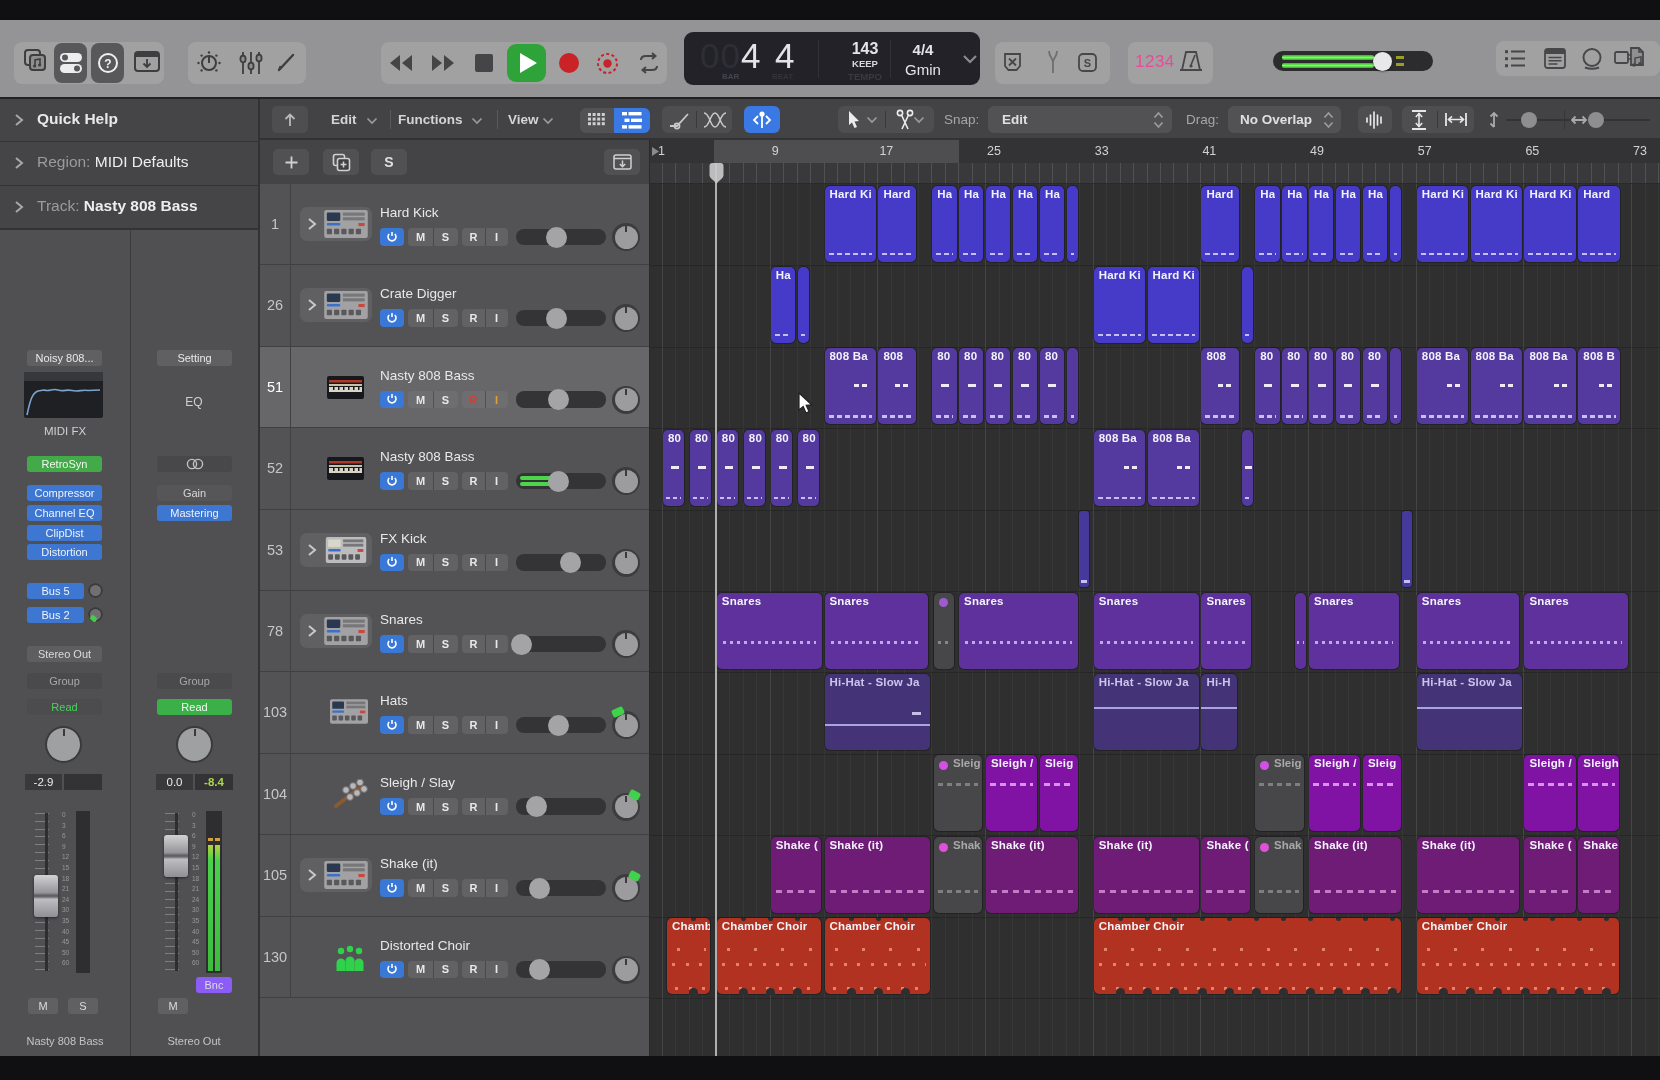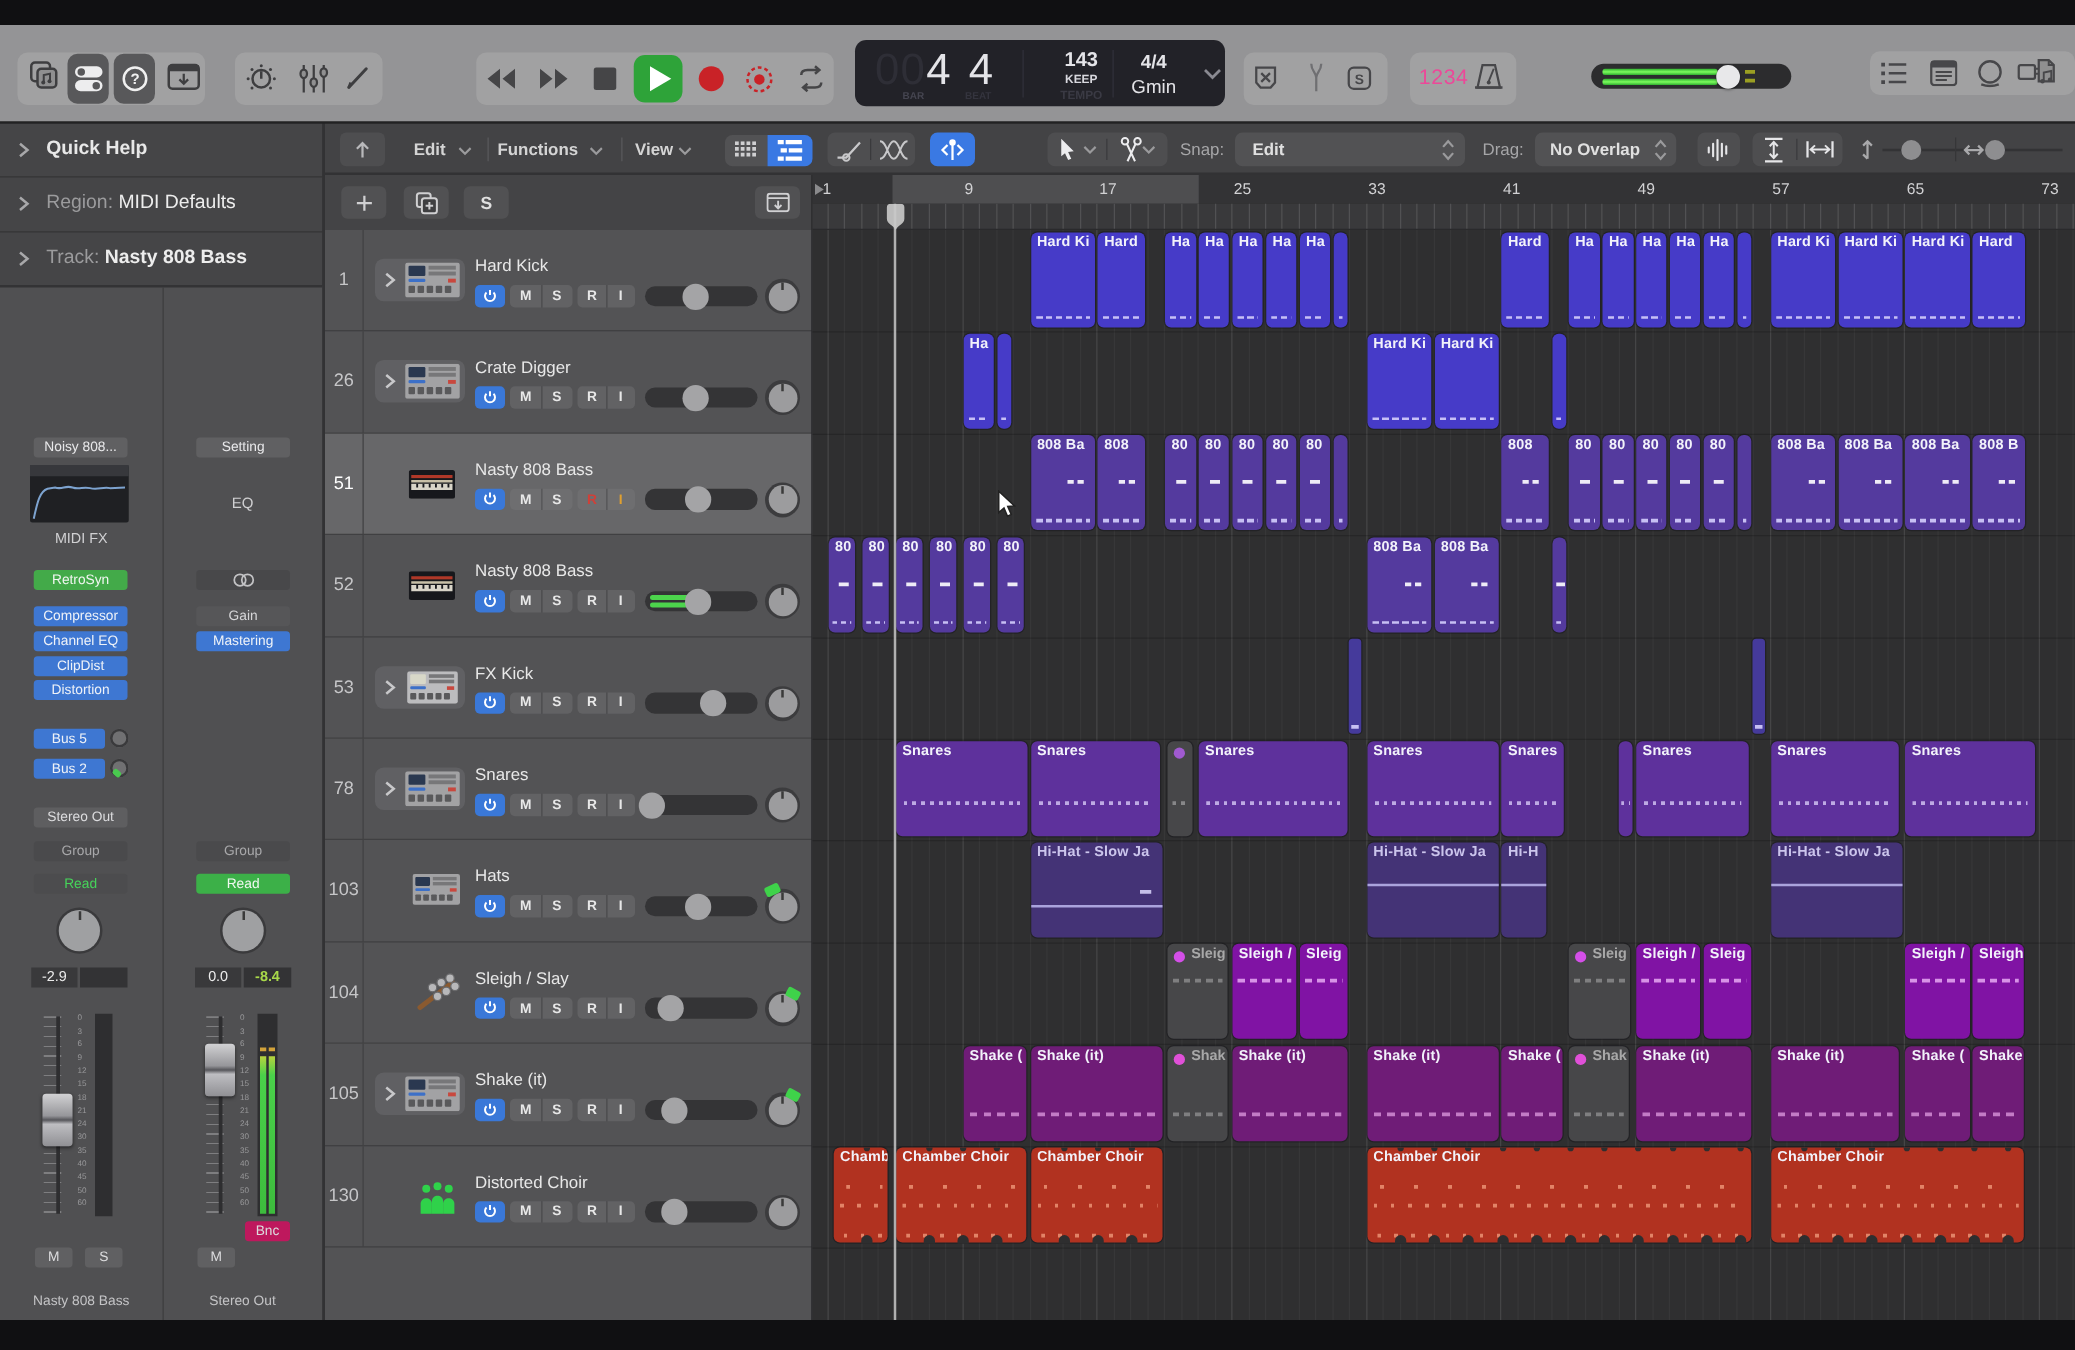--- a/index.html
+++ b/index.html
@@ -380,21 +380,21 @@
 <div class="abs" style="left:192px;top:917px;font-size:6.5px;color:#98989a">35</div>
 <div class="abs" style="left:192px;top:928px;font-size:6.5px;color:#98989a">40</div>
 <div class="abs" style="left:192px;top:938px;font-size:6.5px;color:#98989a">45</div>
 <div class="abs" style="left:192px;top:949px;font-size:6.5px;color:#98989a">50</div>
 <div class="abs" style="left:192px;top:959px;font-size:6.5px;color:#98989a">60</div>
 <div class="abs" style="left:206px;top:811px;width:16px;height:162px;background:#2e2e30"></div>
 <div class="abs" style="left:207.5px;top:845px;width:5px;height:126px;background:linear-gradient(180deg,#b8d23e,#4ad14a 12%,#3dbc3d)"></div>
 <div class="abs" style="left:214.5px;top:845px;width:5px;height:126px;background:linear-gradient(180deg,#b8d23e,#4ad14a 12%,#3dbc3d)"></div>
 <div class="abs" style="left:207.5px;top:838px;width:5px;height:3px;background:#d2a23a"></div>
 <div class="abs" style="left:214.5px;top:838px;width:5px;height:3px;background:#d2a23a"></div>
-<div class="sbt" style="left:196px;top:977px;width:36px;height:16px;background:#be185d;color:#dcdcde;font-size:11px;font-weight:normal">Bnc</div>
+<div class="sbt" style="left:196px;top:977px;width:36px;height:16px;background:#8b5cf6;color:#dcdcde;font-size:11px;font-weight:normal">Bnc</div>
 <div class="sbt" style="left:158px;top:998px;width:30px;height:16px;background:#606062;color:#dcdcde;font-size:11px;font-weight:normal">M</div>
 <div class="abs" style="left:130px;top:1035px;width:128px;text-align:center;font-size:11px;color:#c4c4c6">Stereo Out</div>
 <div class="abs" style="left:260px;top:140px;width:390px;height:44px;background:#444446"></div>
 <div class="btn ctr" style="left:273px;top:149px;width:36px;height:26px;background:#515153">
     <svg width="15" height="15" viewBox="0 0 15 15">
       <path d="M7.5 1.5 v12 M1.5 7.5 h12" stroke="#d0d0d2" stroke-width="1.8"></path>
     </svg>
   </div>
 <div class="btn ctr" style="left:323px;top:149px;width:36px;height:26px;background:#515153">
     <svg width="19" height="19" viewBox="0 0 19 19">

